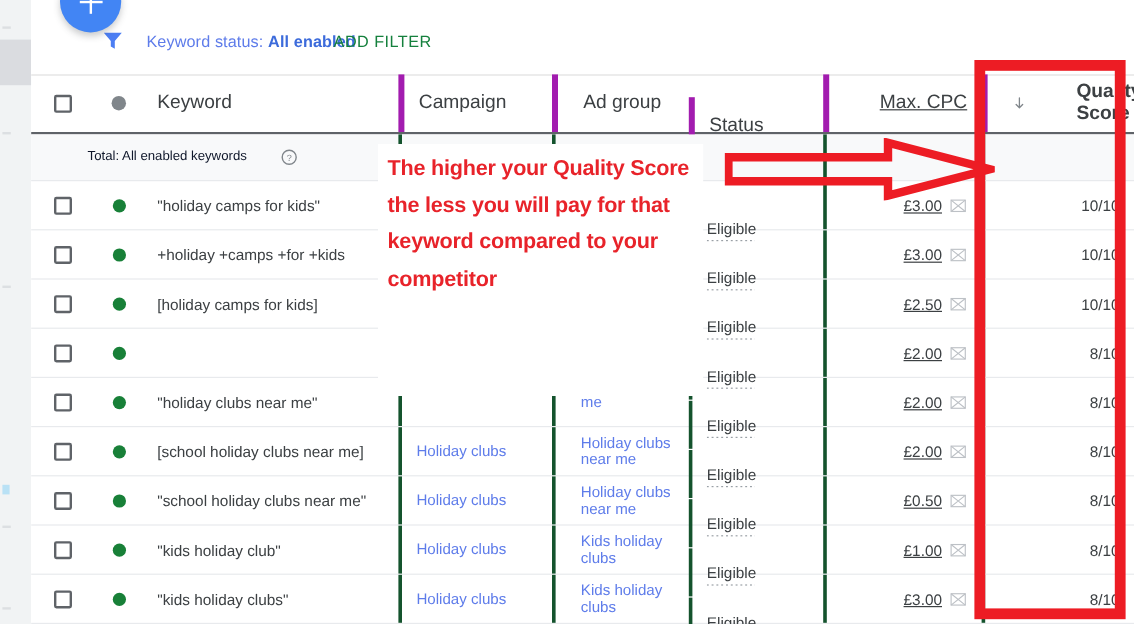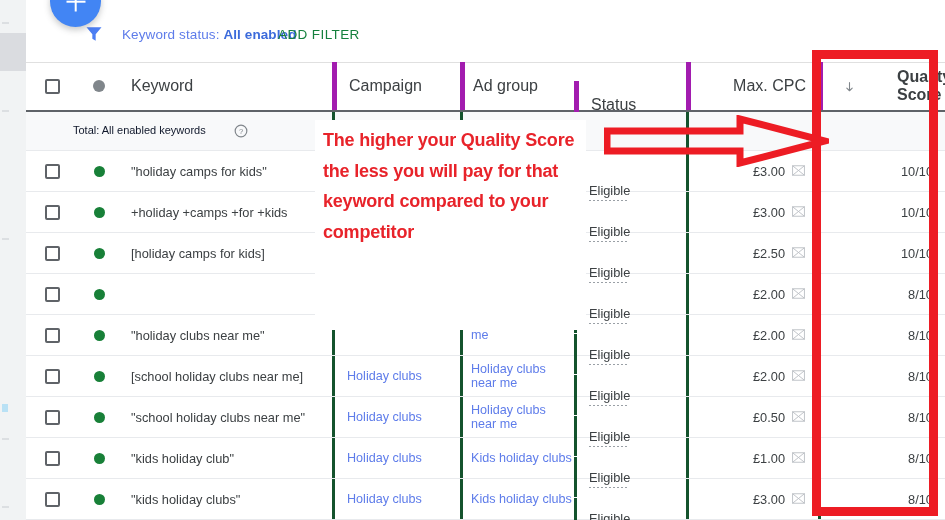--- a/index.html
+++ b/index.html
@@ -48,39 +48,39 @@
         display:flex;align-items:center;font-size:12.8px;color:#3c4043;}
   .cell.vline{border-left:3px solid #14532d;}
   .row.head .cell{font-size:16px;color:#3c4043;}
   .row.head .cell.vline{border-left:5px solid #a21caf;}
 
   
   .c-chk  {left:0px;   width:52px; justify-content:center;}
   .c-dot  {left:52px;  width:42px; justify-content:center;}
   .c-kw   {left:94px;  width:212px; padding-left:11px;}
   .c-camp {left:306px; width:128px; padding-left:12px;}
-  .c-adg  {left:434px; width:114px; padding-left:8px;}
+  .c-adg  {left:434px; width:114px; padding-left:21px;}
   .c-stat {left:548px; width:112px; padding-left:12px;margin-top:19px;}
-  .c-cpc  {left:660px; width:132px; padding-right:12px; justify-content:flex-end;}
+  .c-cpc  {left:660px; width:132px; padding-right:12px; justify-content:flex-end;text-decoration:underline;}
   .c-qs   {left:792px; width:127px; padding-right:12px; justify-content:flex-end;}
 
   .chk{width:15px;height:15px;border:2px solid #5f6368;border-radius:2px;box-sizing:border-box;}
   .dot{width:11px;height:11px;border-radius:50%;background:#188038;}
   .dot.grey{background:#80868b;width:12px;height:12px;}
 
   .link{color:#5e7cea;font-size:12.6px;line-height:14px;}
   .totaltxt{position:absolute;left:47px;top:12px;font-size:11px;color:#0f172a;white-space:nowrap;}
   .helpic{position:absolute;left:208px;top:12px;width:14px;height:14px;}
 
   .eligible{position:relative;color:#3c4043;}
   .eligible:after{content:"";position:absolute;left:0;right:1px;bottom:-3px;height:1px;
     background-image:linear-gradient(to right,#9aa0a6 0 2px,transparent 2px 4px);
     background-size:4px 1px;background-repeat:repeat-x;}
 
-  .cpcwrap{display:flex;align-items:flex-start;gap:6px;}
+  .cpcwrap{display:flex;align-items:center;gap:6px;}
   .nochart{width:15px;height:13px;}
 
   .sorticon{width:13px;height:13px;margin-right:5px;}
   .qs-head{font-weight:700;}
 
   
   .anno-box{position:absolute;left:289px;top:120px;width:271px;height:210px;background:#fff;
             z-index:40;}
   .anno-text{position:absolute;left:297px;top:125px;width:272px;z-index:41;
              color:#e8232a;font-weight:700;font-size:18px;line-height:30.5px;

